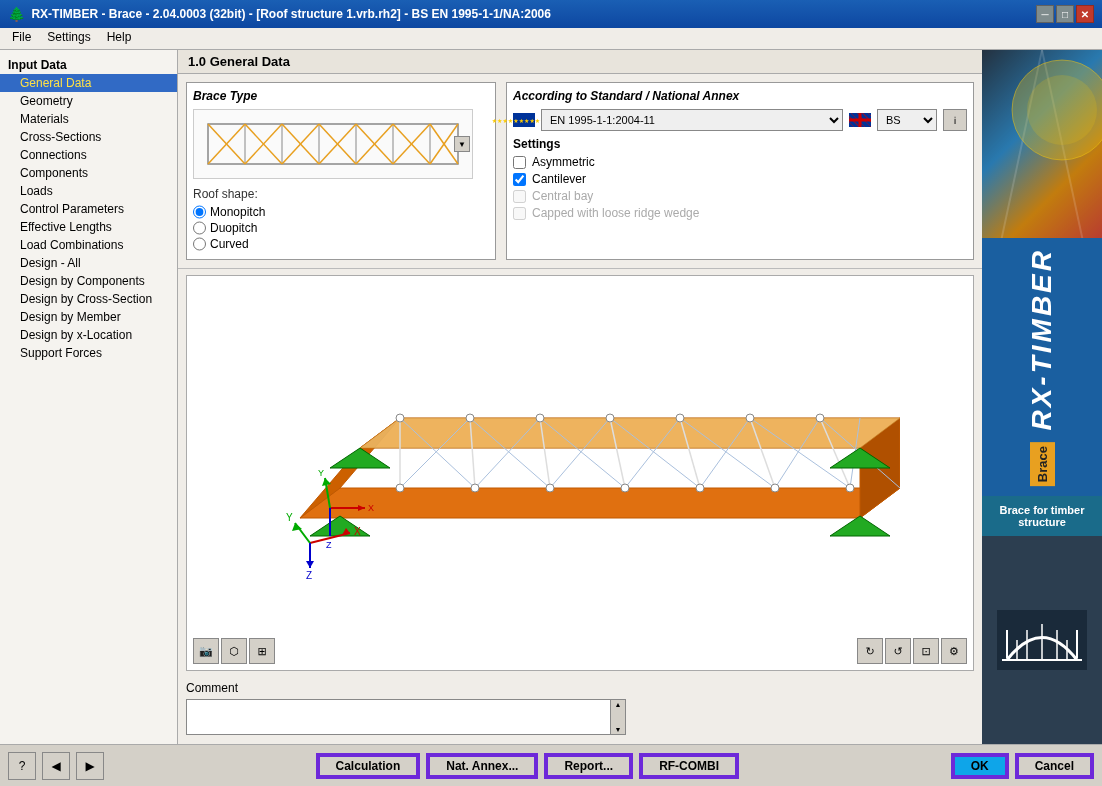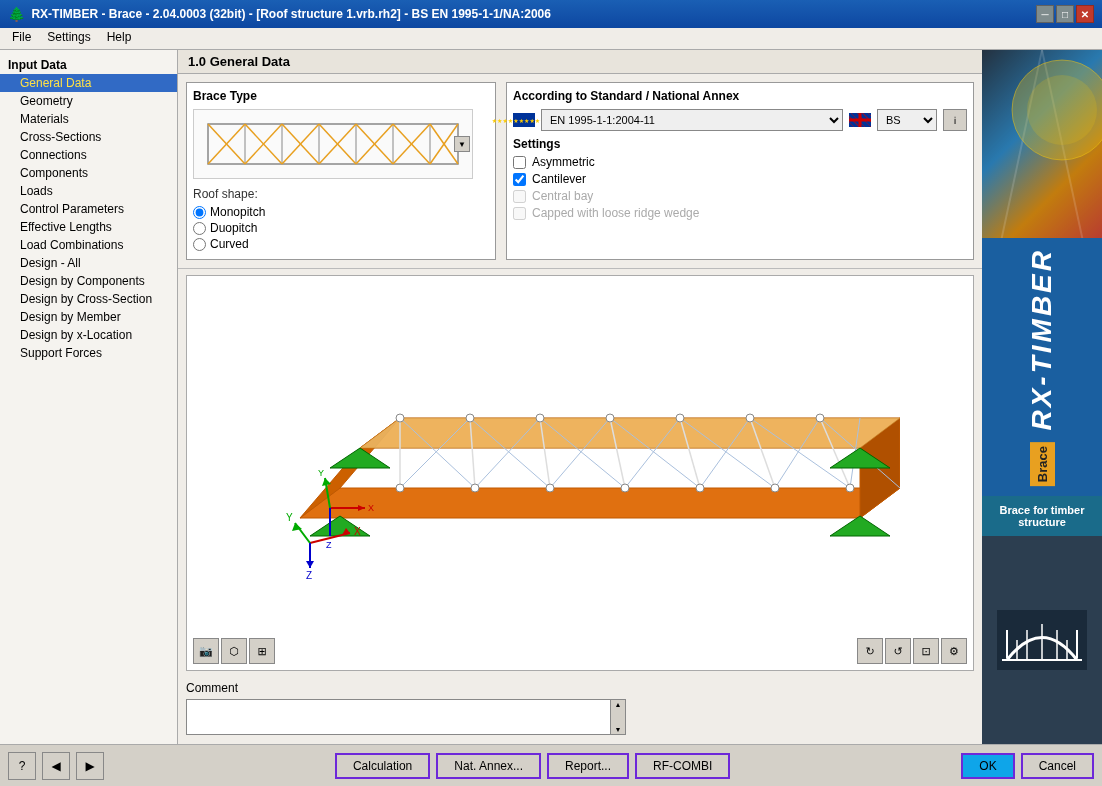--- a/index.html
+++ b/index.html
@@ -105,20 +105,21 @@
     #brace-type-panel {
       border: 1px solid #999;
       background: white;
       padding: 6px;
       width: 310px;
     }
     .panel-title {
       font-weight: bold;
       font-size: 12px;
       margin-bottom: 6px;
+      font-style: italic;
     }
     #brace-preview {
       width: 280px;
       height: 70px;
       border: 1px solid #ccc;
       background: #fafafa;
       display: flex;
       align-items: center;
       justify-content: space-between;
       padding: 4px;
@@ -146,21 +147,20 @@
     .roof-shape-row {
       margin-top: 8px;
     }
     .roof-shape-label {
       font-size: 12px;
       color: #333;
       margin-bottom: 4px;
     }
     .radio-row {
       display: flex;
-      align-items: center;
       gap: 4px;
       margin: 2px 0;
       font-size: 12px;
     }
 
     
     #standard-panel {
       border: 1px solid #999;
       background: white;
       padding: 6px;
@@ -363,24 +363,24 @@
       display: flex;
       align-items: center;
       justify-content: center;
       font-size: 12px;
     }
     .bottom-spacer { flex: 1; }
     .bottom-action-btn {
       height: 26px;
       padding: 0 16px;
       background: #d4d0c8;
-      border: 2px solid #6d28d9;
-      cursor: pointer;
-      font-size: 12px;
-      font-weight: normal;
+      border: 4px solid #6d28d9;
+      cursor: pointer;
+      font-size: 12px;
+      font-weight: bold;
     }
     .bottom-action-btn.primary {
       background: #0ea5e9;
     }
   </style>
 </head>
 <body>
 
 <div id="titlebar">
   <div id="titlebar-left">

